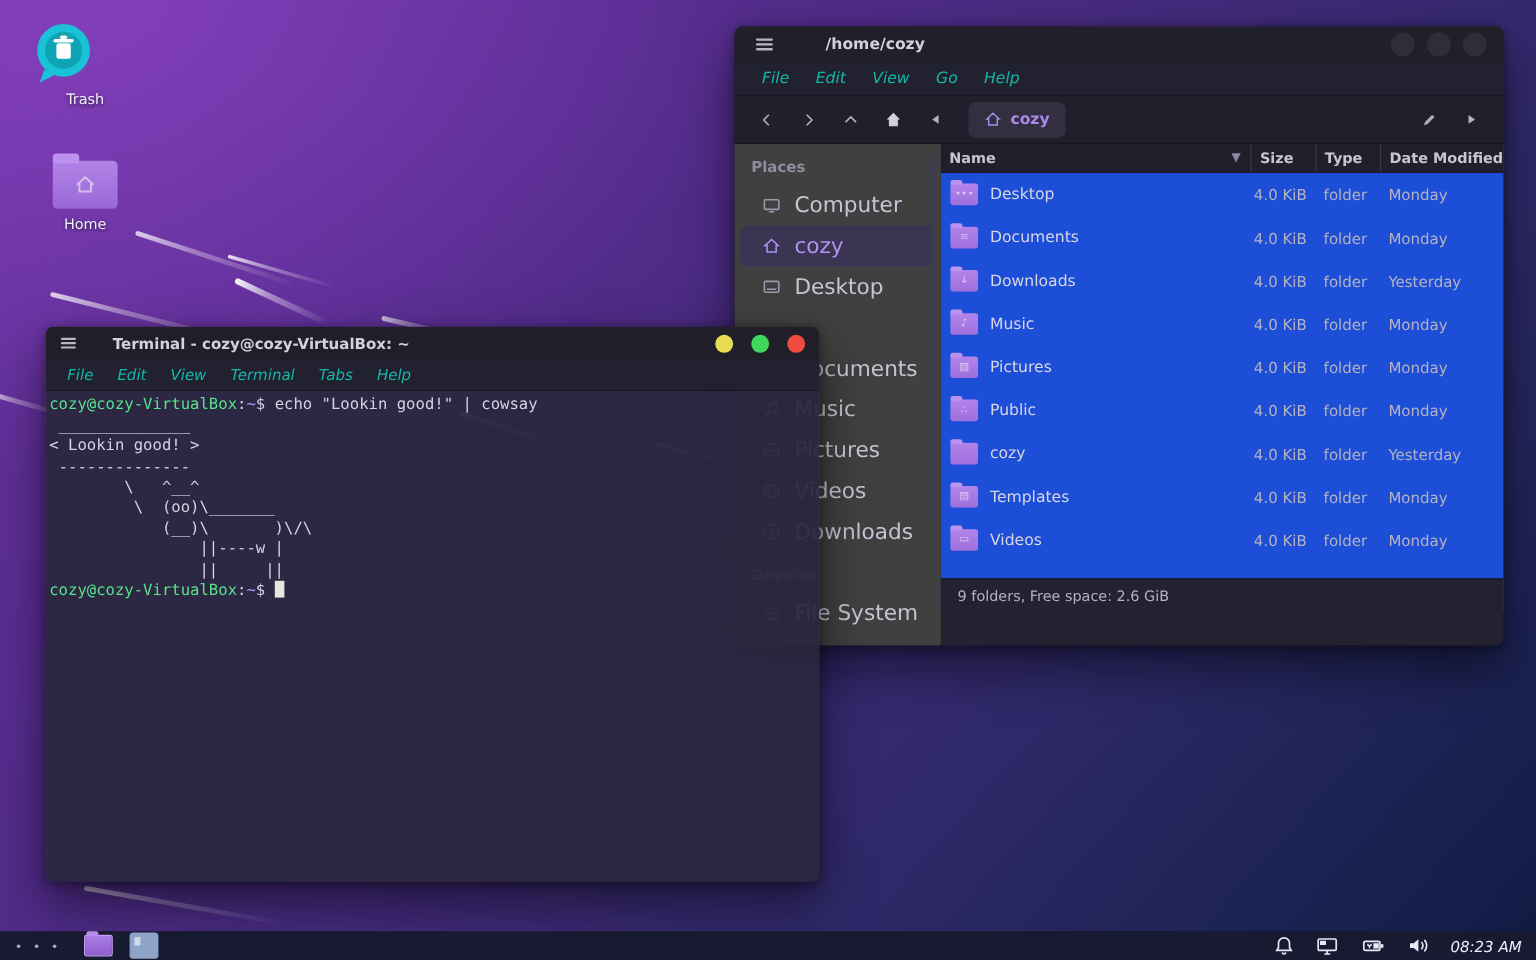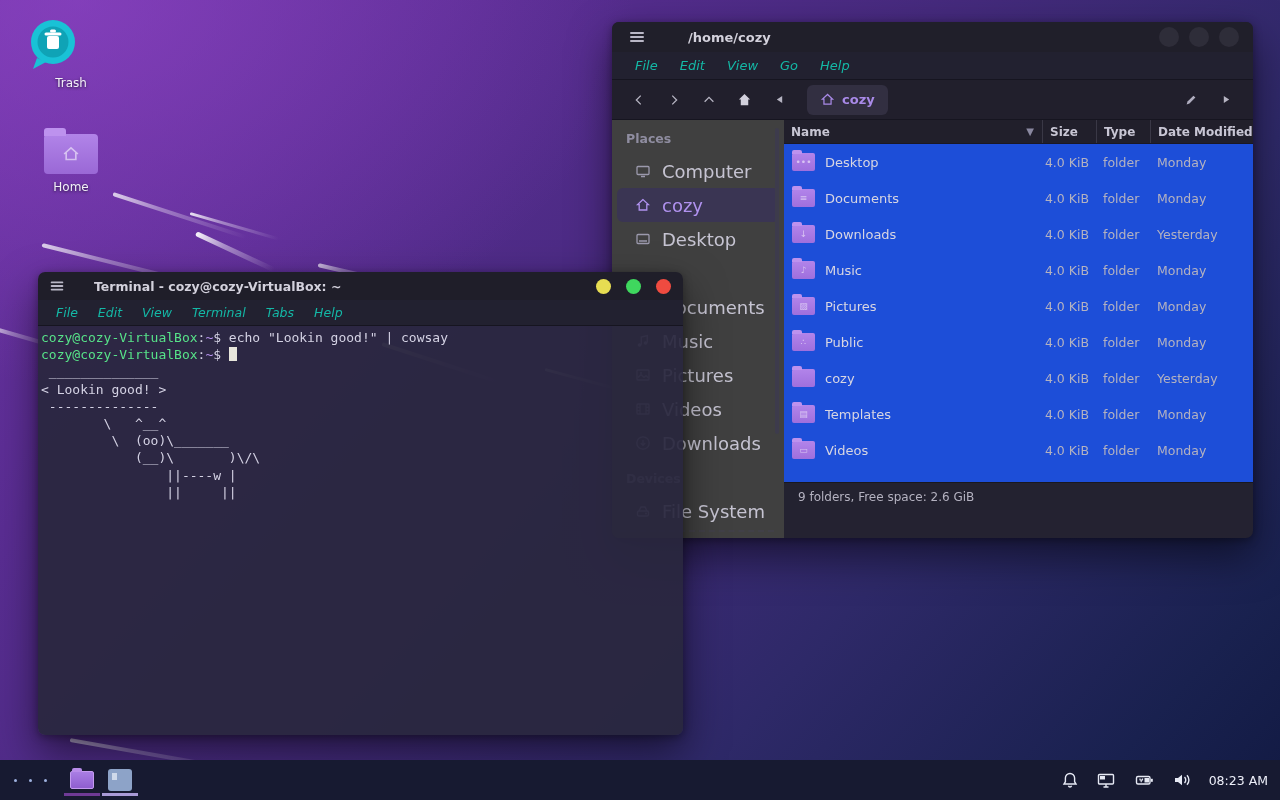--- a/index.html
+++ b/index.html
@@ -90,22 +90,22 @@
   #term .wbtn.g{background:#3fd75e;}
   #term .wbtn.r{background:#ef4b40;}
   #term .menubar{height:26px;padding:0 8px;background:#222130;}
   #term .menubar .mi{font-size:12.5px;padding:3px 10px;}
   .tbody{height:409px;background:rgba(41,39,61,.93);padding:3px 0 0 3px;}
   .tbody pre{font-family:"DejaVu Sans Mono","Liberation Mono",monospace;font-size:13px;line-height:17.2px;color:#d4d2e4;}
   .tg{color:#57e389;font-weight:normal;}
   .tv{color:#b794f1;}
   .cursor{display:inline-block;width:8px;height:14px;background:#e8e6dc;vertical-align:-2px;margin-left:8px;}
   
-  #taskbar{position:absolute;left:0;bottom:0;width:1280px;height:40px;z-index:6;background:#171a31;
-    display:flex;align-items:center;padding:0 12px 0 14px;}
+  #taskbar{position:absolute;left:0;bottom:0;width:1280px;height:24px;z-index:6;background:#171a31;
+    display:flex;align-items:center;padding:0 12px 0 14px;font-style:italic;}
   .tb-dots{display:flex;gap:12px;margin-right:16px;}
   .tb-dots i{width:3px;height:3px;border-radius:50%;background:#9fb2e0;}
   .tb-app{position:relative;width:38px;height:32px;display:flex;align-items:center;justify-content:center;}
   .tb-app .uline{position:absolute;bottom:0;left:1px;right:1px;height:3px;}
   .mini-folder{position:relative;width:24px;height:18px;border-radius:2px;background:linear-gradient(#a97ee4,#8f5ed0);border:1px solid #c49bf0;}
   .mini-folder .tab{position:absolute;top:-4px;left:1px;width:10px;height:4px;border-radius:2px 2px 0 0;background:#b88cea;}
   .mini-term{width:24px;height:22px;border-radius:3px;background:#8da3c8;padding:3px;}
   .mini-term .scr{width:100%;height:12px;background:#3c4c6e;position:relative;}
   .mini-term .scr i{position:absolute;left:1px;top:1px;width:5px;height:7px;background:#cfd9ea;}
   .tb-right{margin-left:auto;display:flex;align-items:center;gap:17px;color:#e6e9f4;}
@@ -439,29 +439,29 @@
   <div class="menubar">
     <span class="mi">File</span>
     <span class="mi">Edit</span>
     <span class="mi">View</span>
     <span class="mi">Terminal</span>
     <span class="mi">Tabs</span>
     <span class="mi">Help</span>
   </div>
   <div class="tbody">
     <pre><span class="tg">cozy@cozy-VirtualBox</span><span>:</span><span class="tv">~</span><span>$</span><span> echo "Lookin good!" | cowsay</span></pre>
-    <pre><span class="tg">cozy@cozy-VirtualBox</span><span>:</span><span class="tv">~</span><span>$</span><span class="cursor"></span></pre>
     <pre> ______________
 &lt; Lookin good! &gt;
  --------------
         \   ^__^
          \  (oo)\_______
             (__)\       )\/\
                 ||----w |
                 ||     ||</pre>
+    <pre><span class="tg">cozy@cozy-VirtualBox</span><span>:</span><span class="tv">~</span><span>$</span><span class="cursor"></span></pre>
   </div>
 </div>
 
 <div id="taskbar">
   <span class="tb-dots">
       <i></i>
       <i></i>
       <i></i>
     </span>
   <span class="tb-app">

